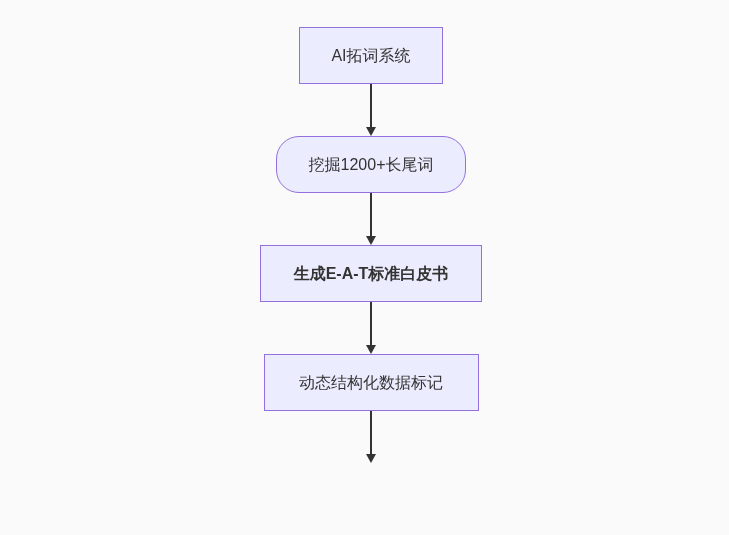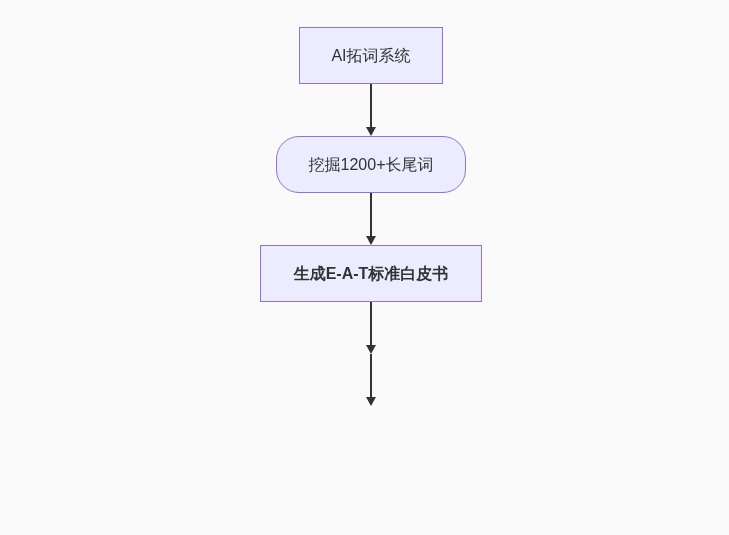--- a/index.html
+++ b/index.html
@@ -82,20 +82,23 @@
 
   <div class="node node-3">
     <span>生成E-A-T标准白皮书</span>
   </div>
 
   <div class="connector">
     <div class="line"></div>
     <div class="arrowhead"></div>
   </div>
 
+  <div class="node node-4">
+    <span>动态结构化数据标记</span>
+  </div>
 
   <div class="connector">
     <div class="line"></div>
     <div class="arrowhead"></div>
   </div>
 
 
 </div>
 
 </body></html>

